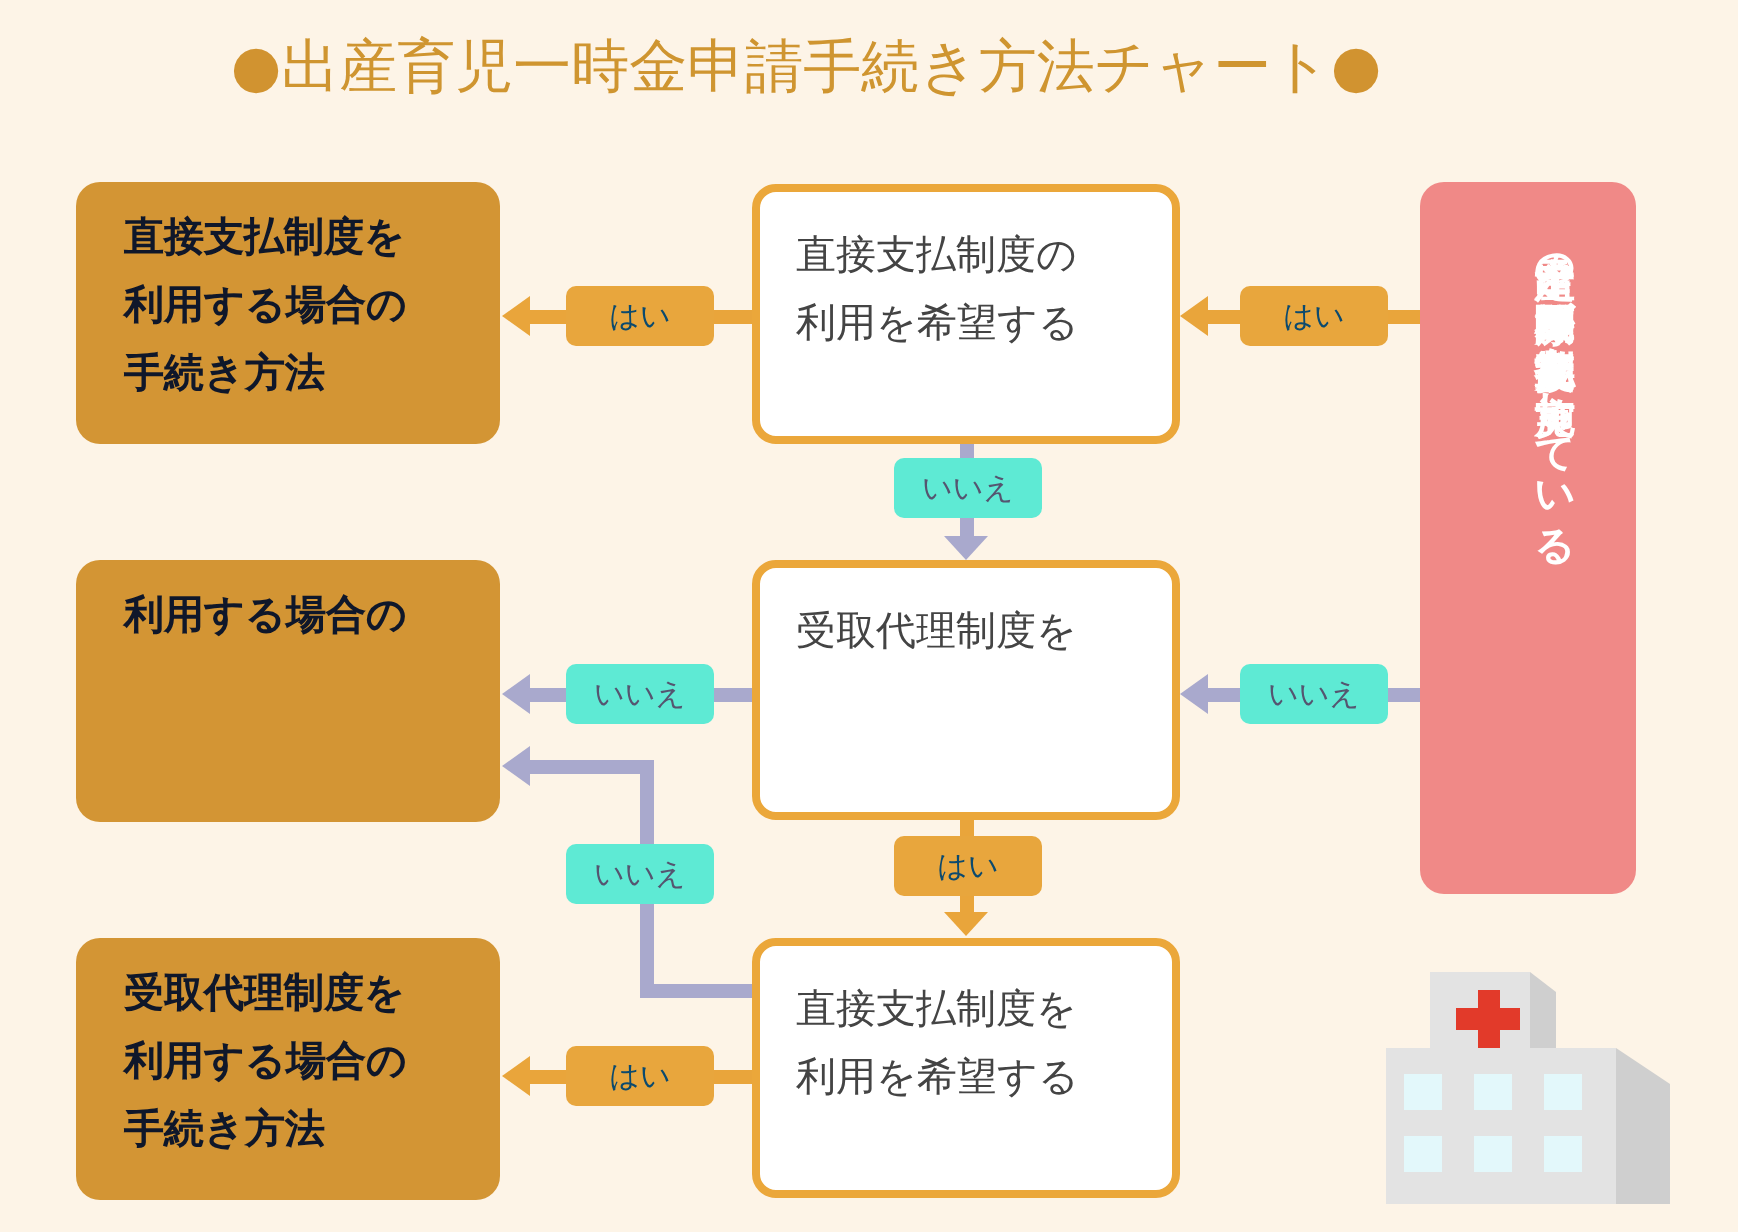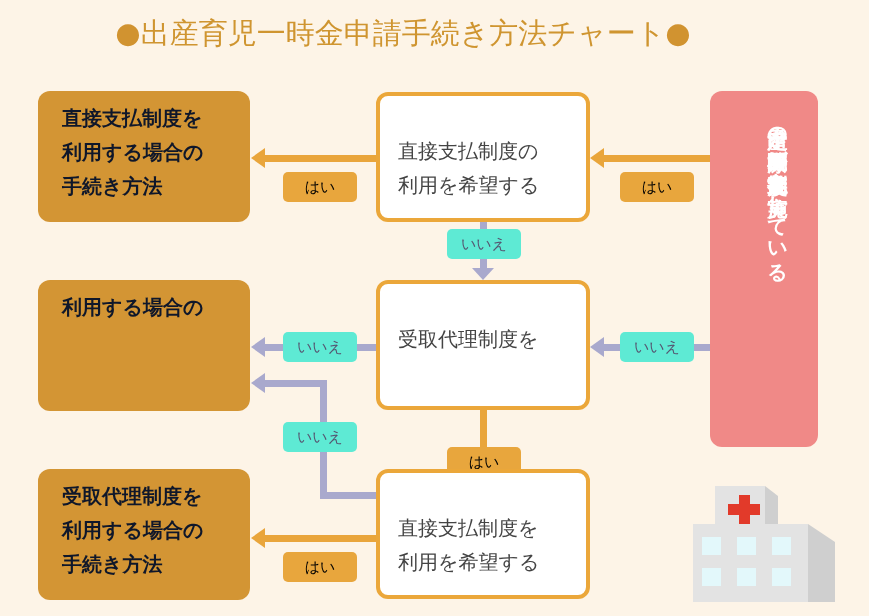--- a/index.html
+++ b/index.html
@@ -24,21 +24,21 @@
     border-radius: 12px;
     font-size: 20px;
     line-height: 34px;
   }
   .result {
     background: #d39534; color: #0f172a; font-weight: bold;
     padding: 10px 0 0 24px;
   }
   .question {
     background: #fff; border: 4px solid #eba73a; color: #444;
-    padding: 38px 0 0 18px;
+    padding: 14px 0 0 18px;
   }
   .cond {
     background: #f08987; color: #fff; font-weight: bold;
     writing-mode: vertical-rl;
     font-size: 20px; line-height: 30px;
     padding: 22px 25px 0 0;
   }
   .line { position: absolute; }
   .line.yes { background: #e9a53b; }
   .line.no { background: #a9a9cd; }
@@ -46,21 +46,21 @@
   .arrow.left.yes { border-top: 10px solid transparent; border-bottom: 10px solid transparent; border-right: 14px solid #e9a53b; }
   .arrow.left.no { border-top: 10px solid transparent; border-bottom: 10px solid transparent; border-right: 14px solid #a9a9cd; }
   .arrow.down.yes { border-left: 11px solid transparent; border-right: 11px solid transparent; border-top: 12px solid #e9a53b; }
   .arrow.down.no { border-left: 11px solid transparent; border-right: 11px solid transparent; border-top: 12px solid #a9a9cd; }
   .tag {
     position: absolute; box-sizing: border-box;
     height: 30px; line-height: 30px;
     border-radius: 5px; text-align: center;
     font-size: 15px;
   }
-  .tag.yes { background: #e8a63d; color: #000000; width: 74px; margin-top: 29px; }
+  .tag.yes { background: #e8a63d; color: #0c4a6e; width: 74px; }
   .tag.no { background: #5eead4; color: #555570; width: 74px; }
 </style>
 </head>
 <body>
 
 <div class="title">
   <span class="dot">●</span><span>出産育児一時金申請手続き方法チャート</span><span class="dot">●</span>
 </div>
 
 <div class="line yes" style="left:604px; top:155px; width:106px; height:7px;"></div>

